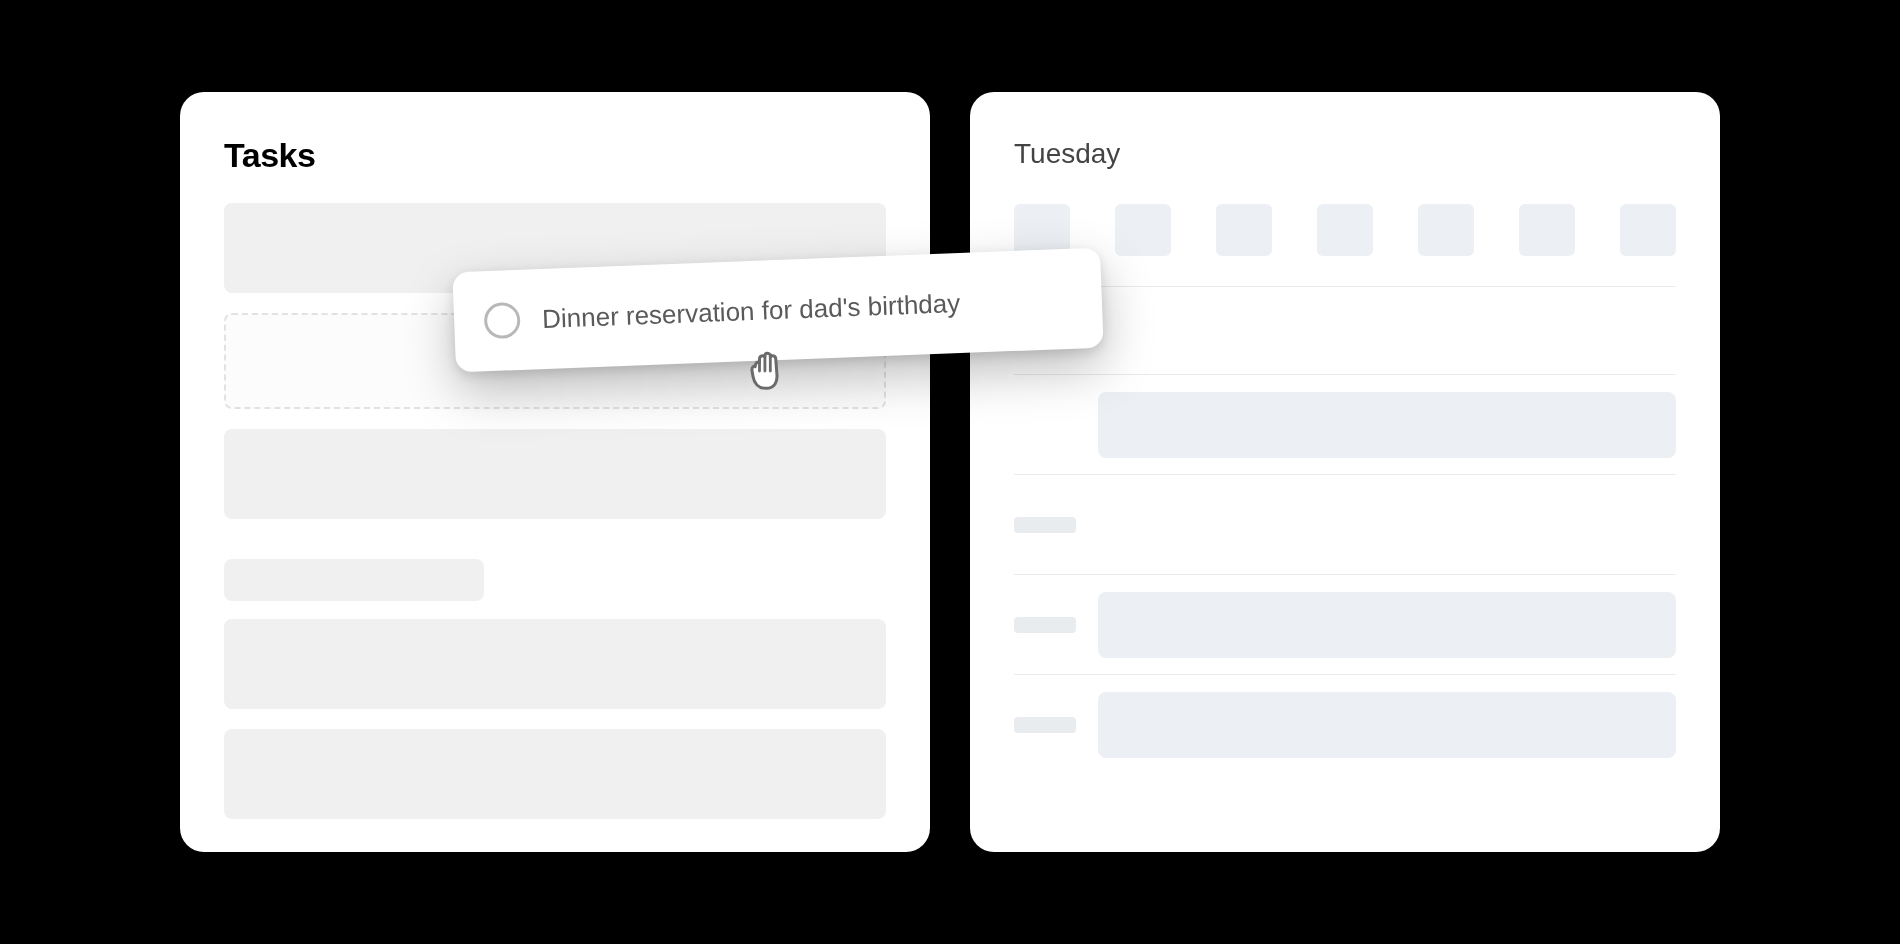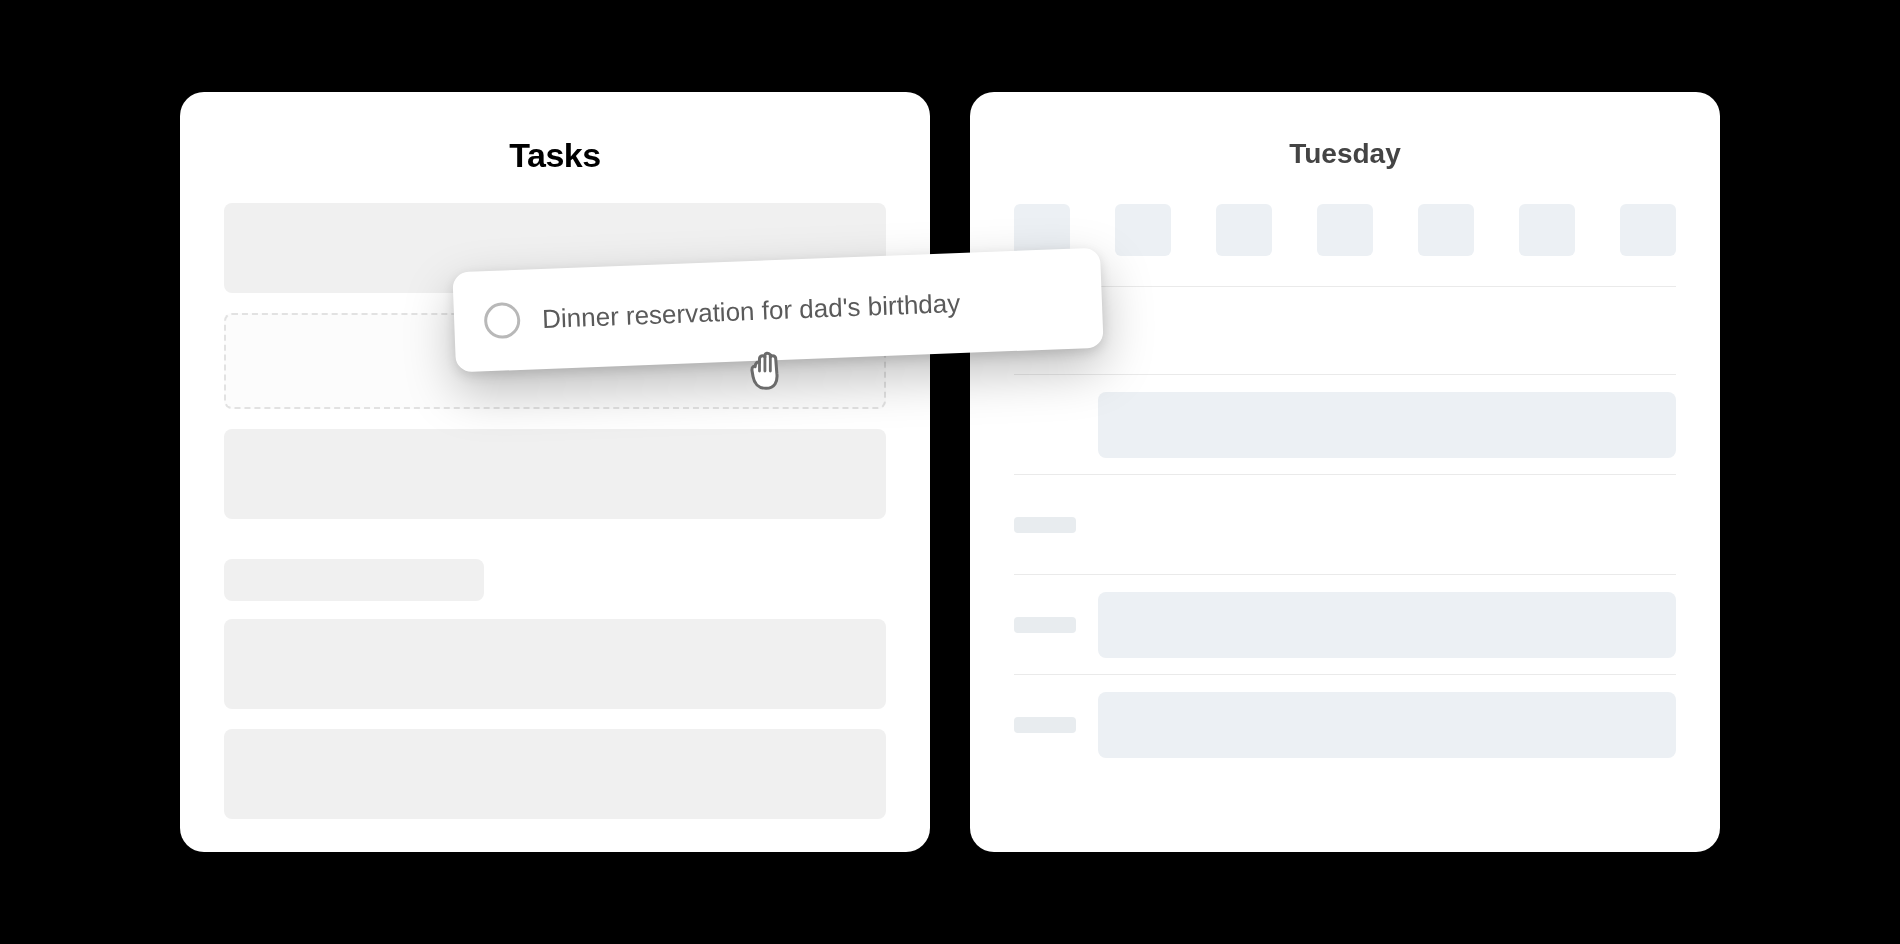--- a/index.html
+++ b/index.html
@@ -13,21 +13,20 @@
     }
     .canvas {
       position: absolute;
       left: 50%;
       top: 50%;
       transform: translate(-50%, -50%);
       width: 1540px;
       height: 760px;
       display: flex;
       gap: 40px;
-      text-align: center;
     }
     .card {
       background: #fff;
       border-radius: 24px;
       flex: 1;
       padding: 44px 44px 0 44px;
       overflow: hidden;
       position: relative;
     }
     .tasks-title {
@@ -52,21 +51,21 @@
     .task-label { width: 260px; height: 42px; margin: 40px 0 18px 0; }
 
     .cal-title {
       font-size: 34px;
       font-weight: 800;
       color: #000;
       letter-spacing: -0.5px;
     }
     .cal-day {
       font-size: 28px;
-      font-weight: 700;
+      font-weight: 400;
       color: #444;
       margin-top: 2px;
       margin-bottom: 34px;
     }
     .weekdays {
       display: flex;
       justify-content: space-between;
       margin-bottom: 30px;
     }
     .wd {

